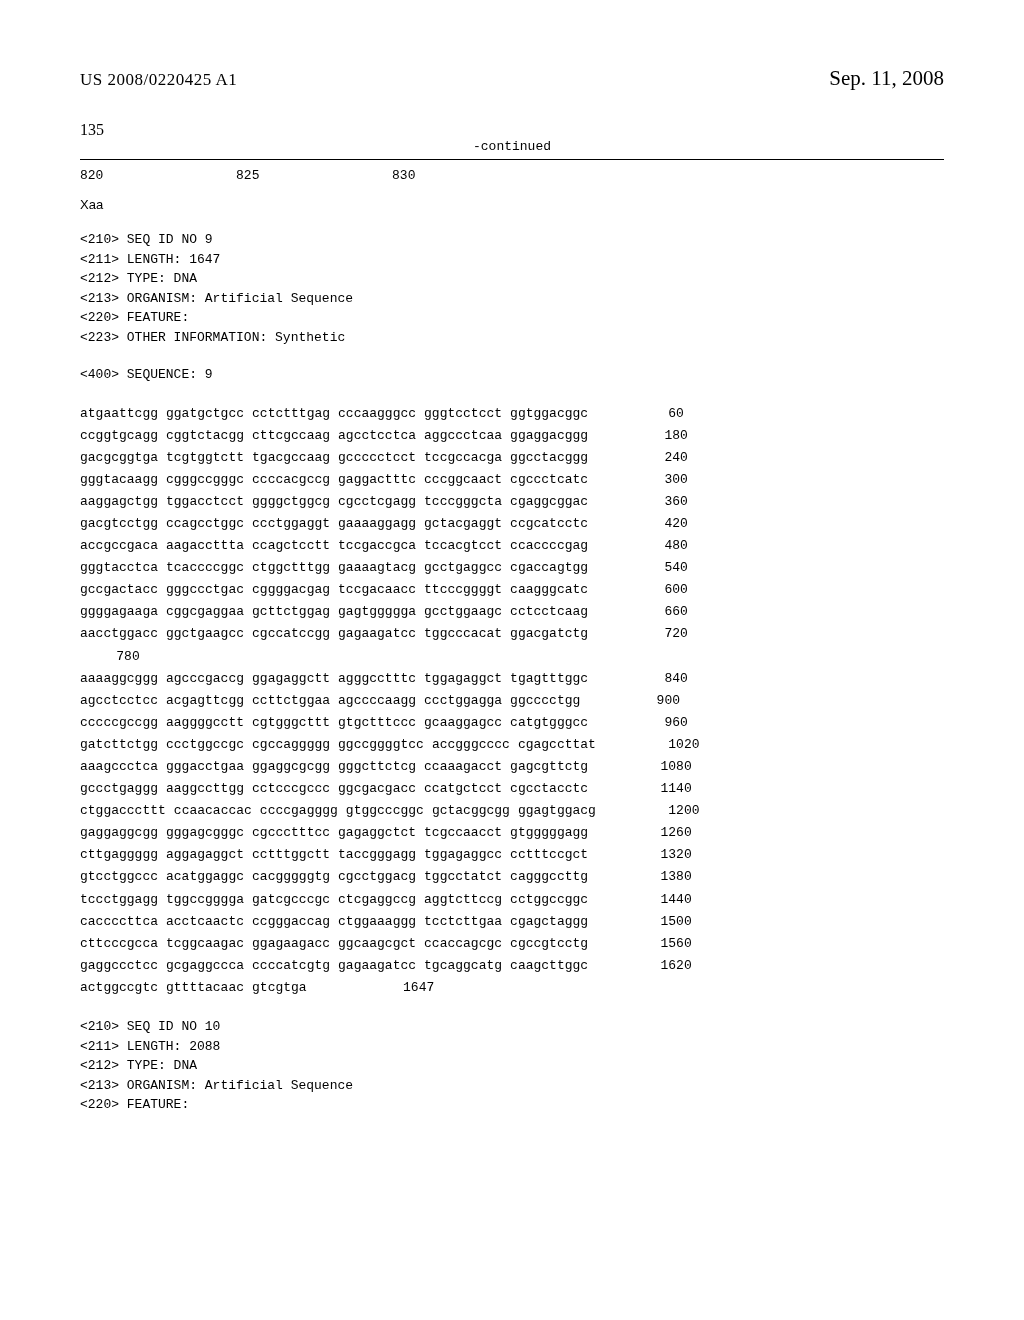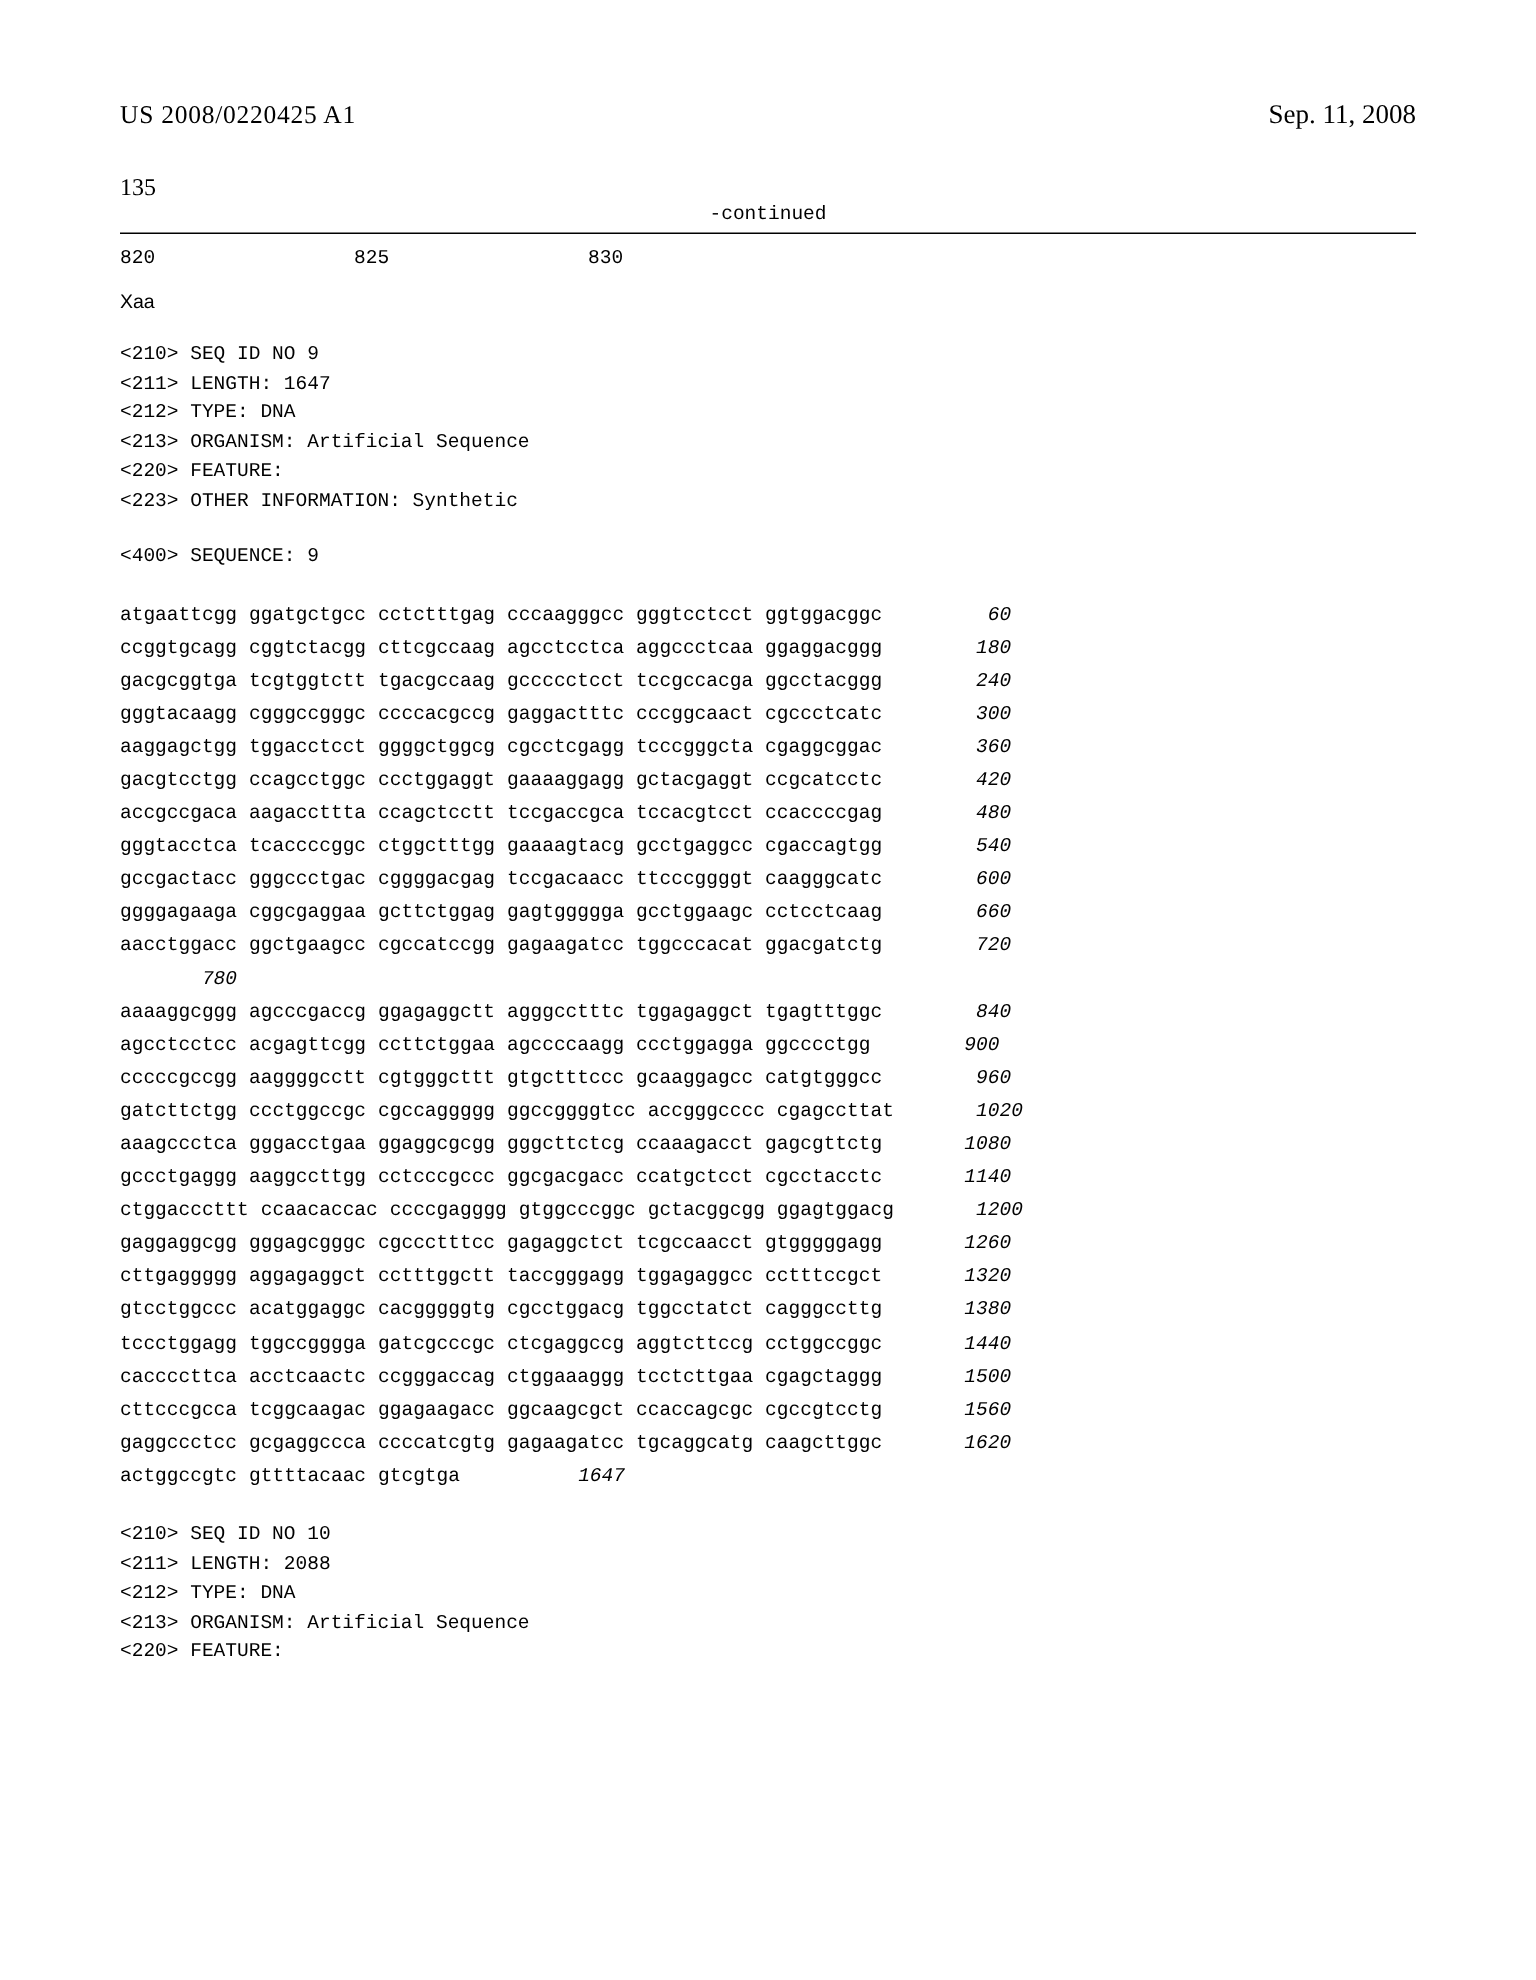--- a/index.html
+++ b/index.html
@@ -21,54 +21,54 @@
       display: flex;
       justify-content: space-between;
       align-items: baseline;
       margin-bottom: 30px;
     }
     .pub-number {
       font-size: 17px;
       letter-spacing: 0.5px;
     }
     .pub-date {
-      font-size: 18px;
+      font-size: 21px;
     }
     .page-number {
       font-size: 16px;
     }
     .continued {
       text-align: center;
       font-family: "Courier New", monospace;
       font-size: 13px;
       margin-bottom: 5px;
     }
     .hr-line {
       border: none;
       border-top: 1.5px solid #000;
       margin: 0 0 8px 0;
     }
     .seq-row {
       display: flex;
       font-family: "Courier New", monospace;
       font-size: 13px;
       line-height: 1.7;
+      gap: 32px;
     }
     .seq-groups {
       flex: 0 0 auto;
     }
     .seq-group {
       display: inline-block;
       margin-right: 8px;
     }
     .seq-pos {
       width: 60px;
-      text-align: right;
+      text-align: center;
       margin-left: 18px;
-      font-style: italic;
     }
     .meta-block {
       font-family: "Courier New", monospace;
       font-size: 13px;
       line-height: 1.5;
       margin: 18px 0;
     }
     .meta-line {
       white-space: pre;
     }

